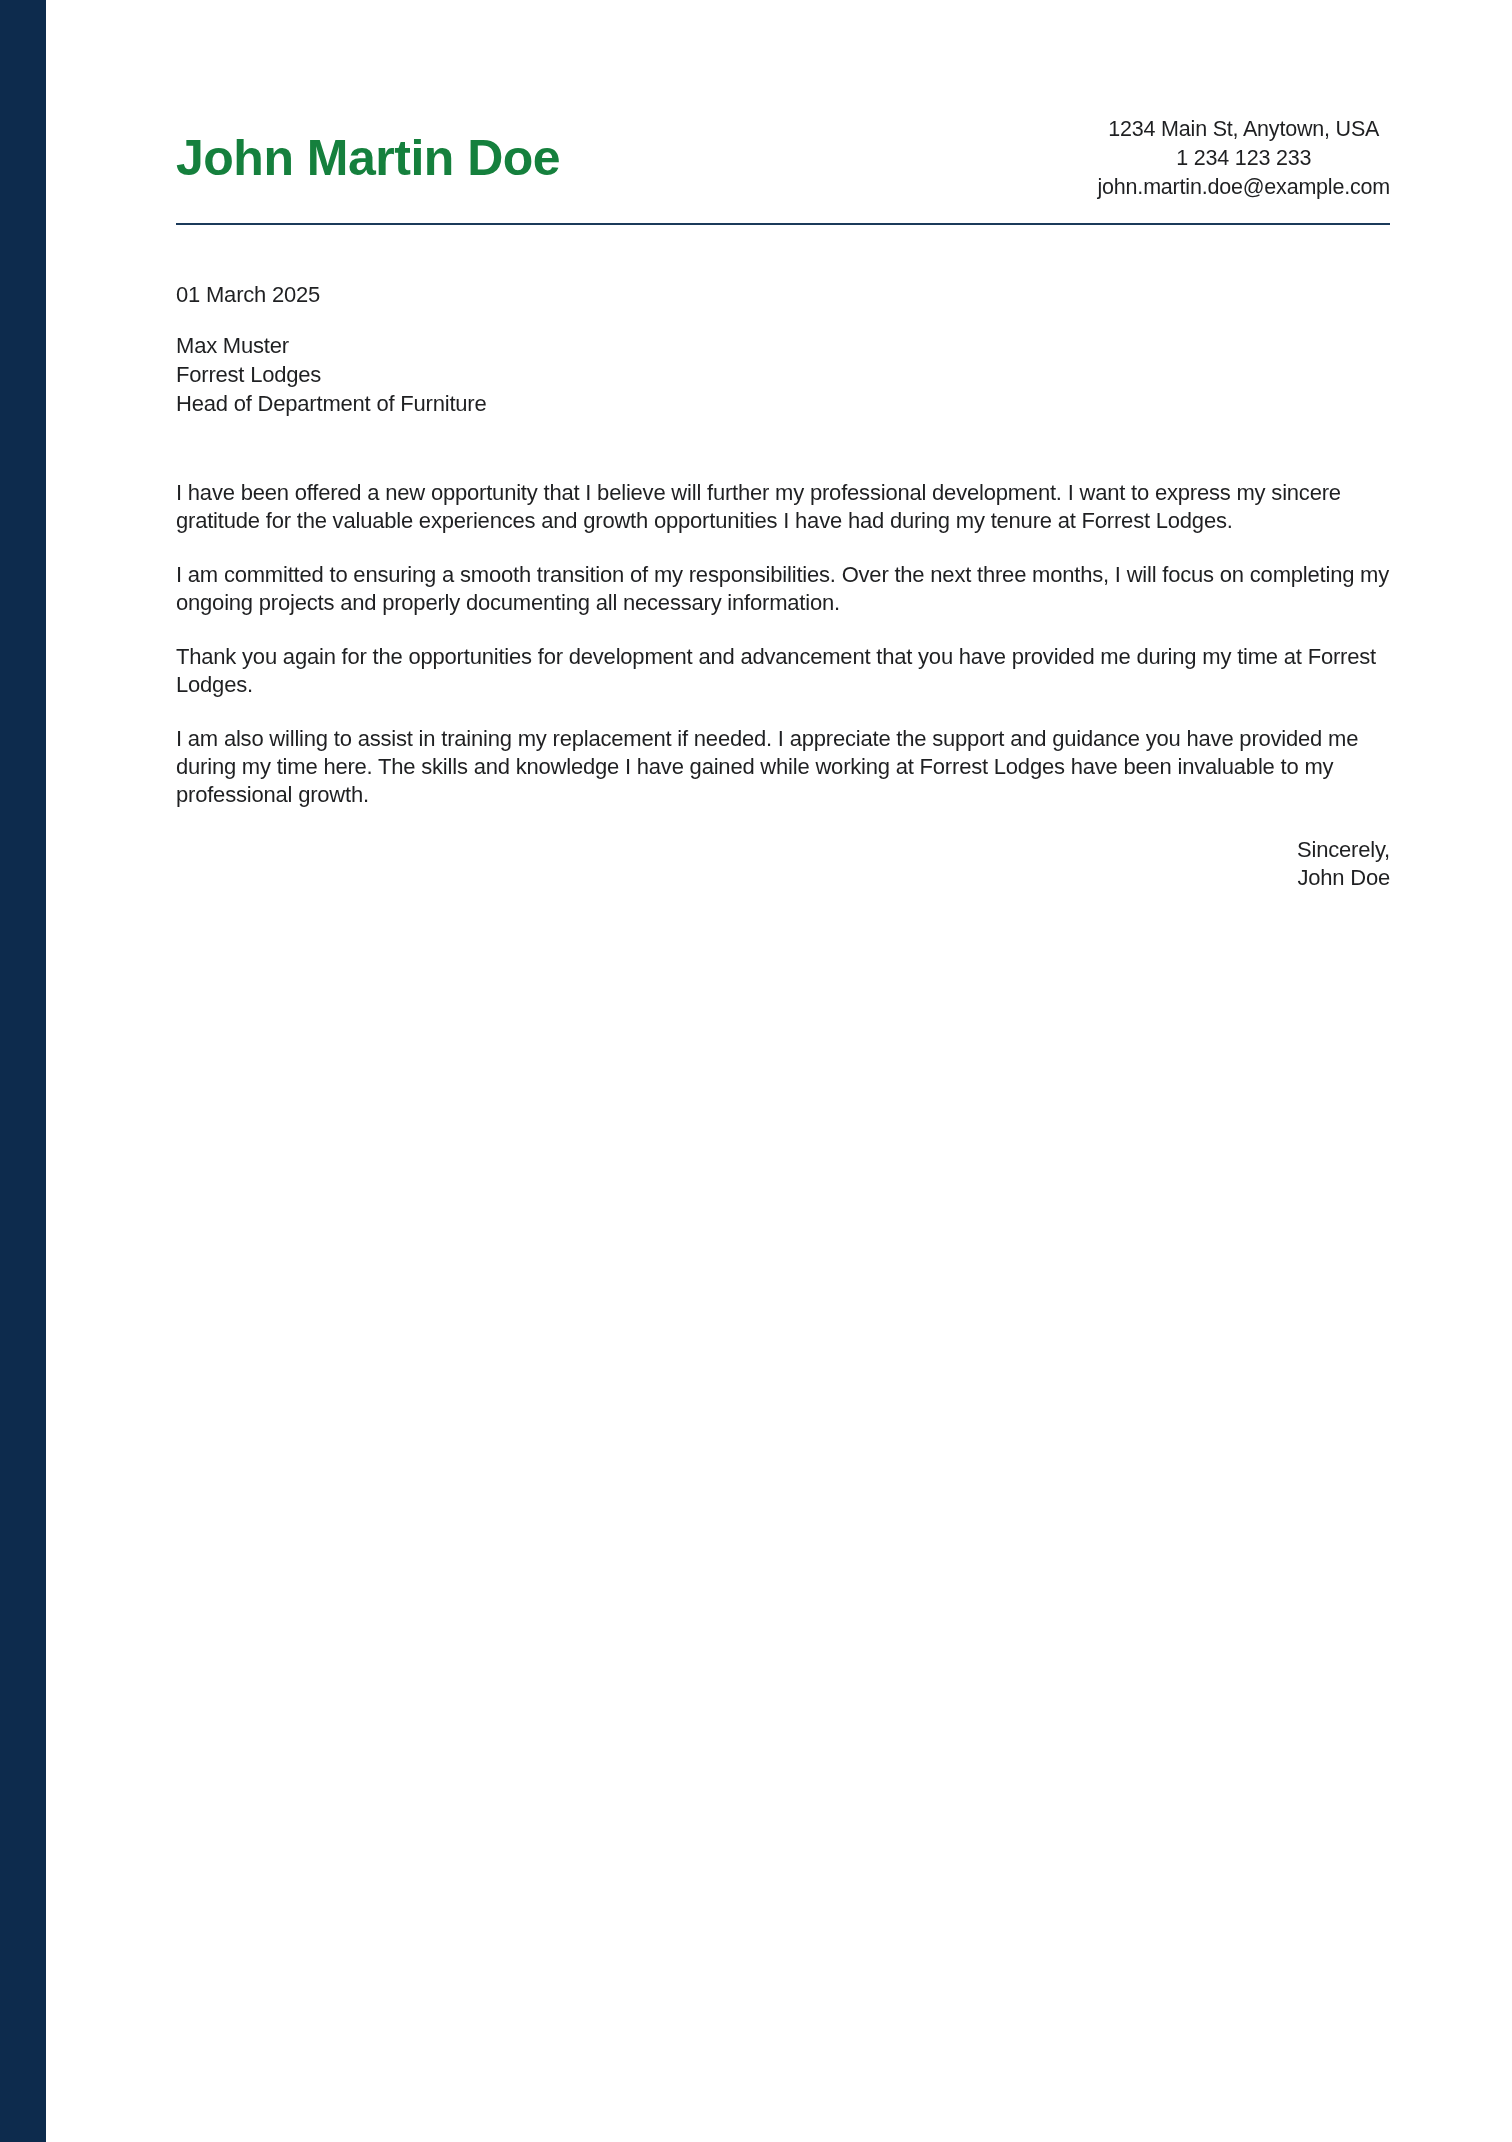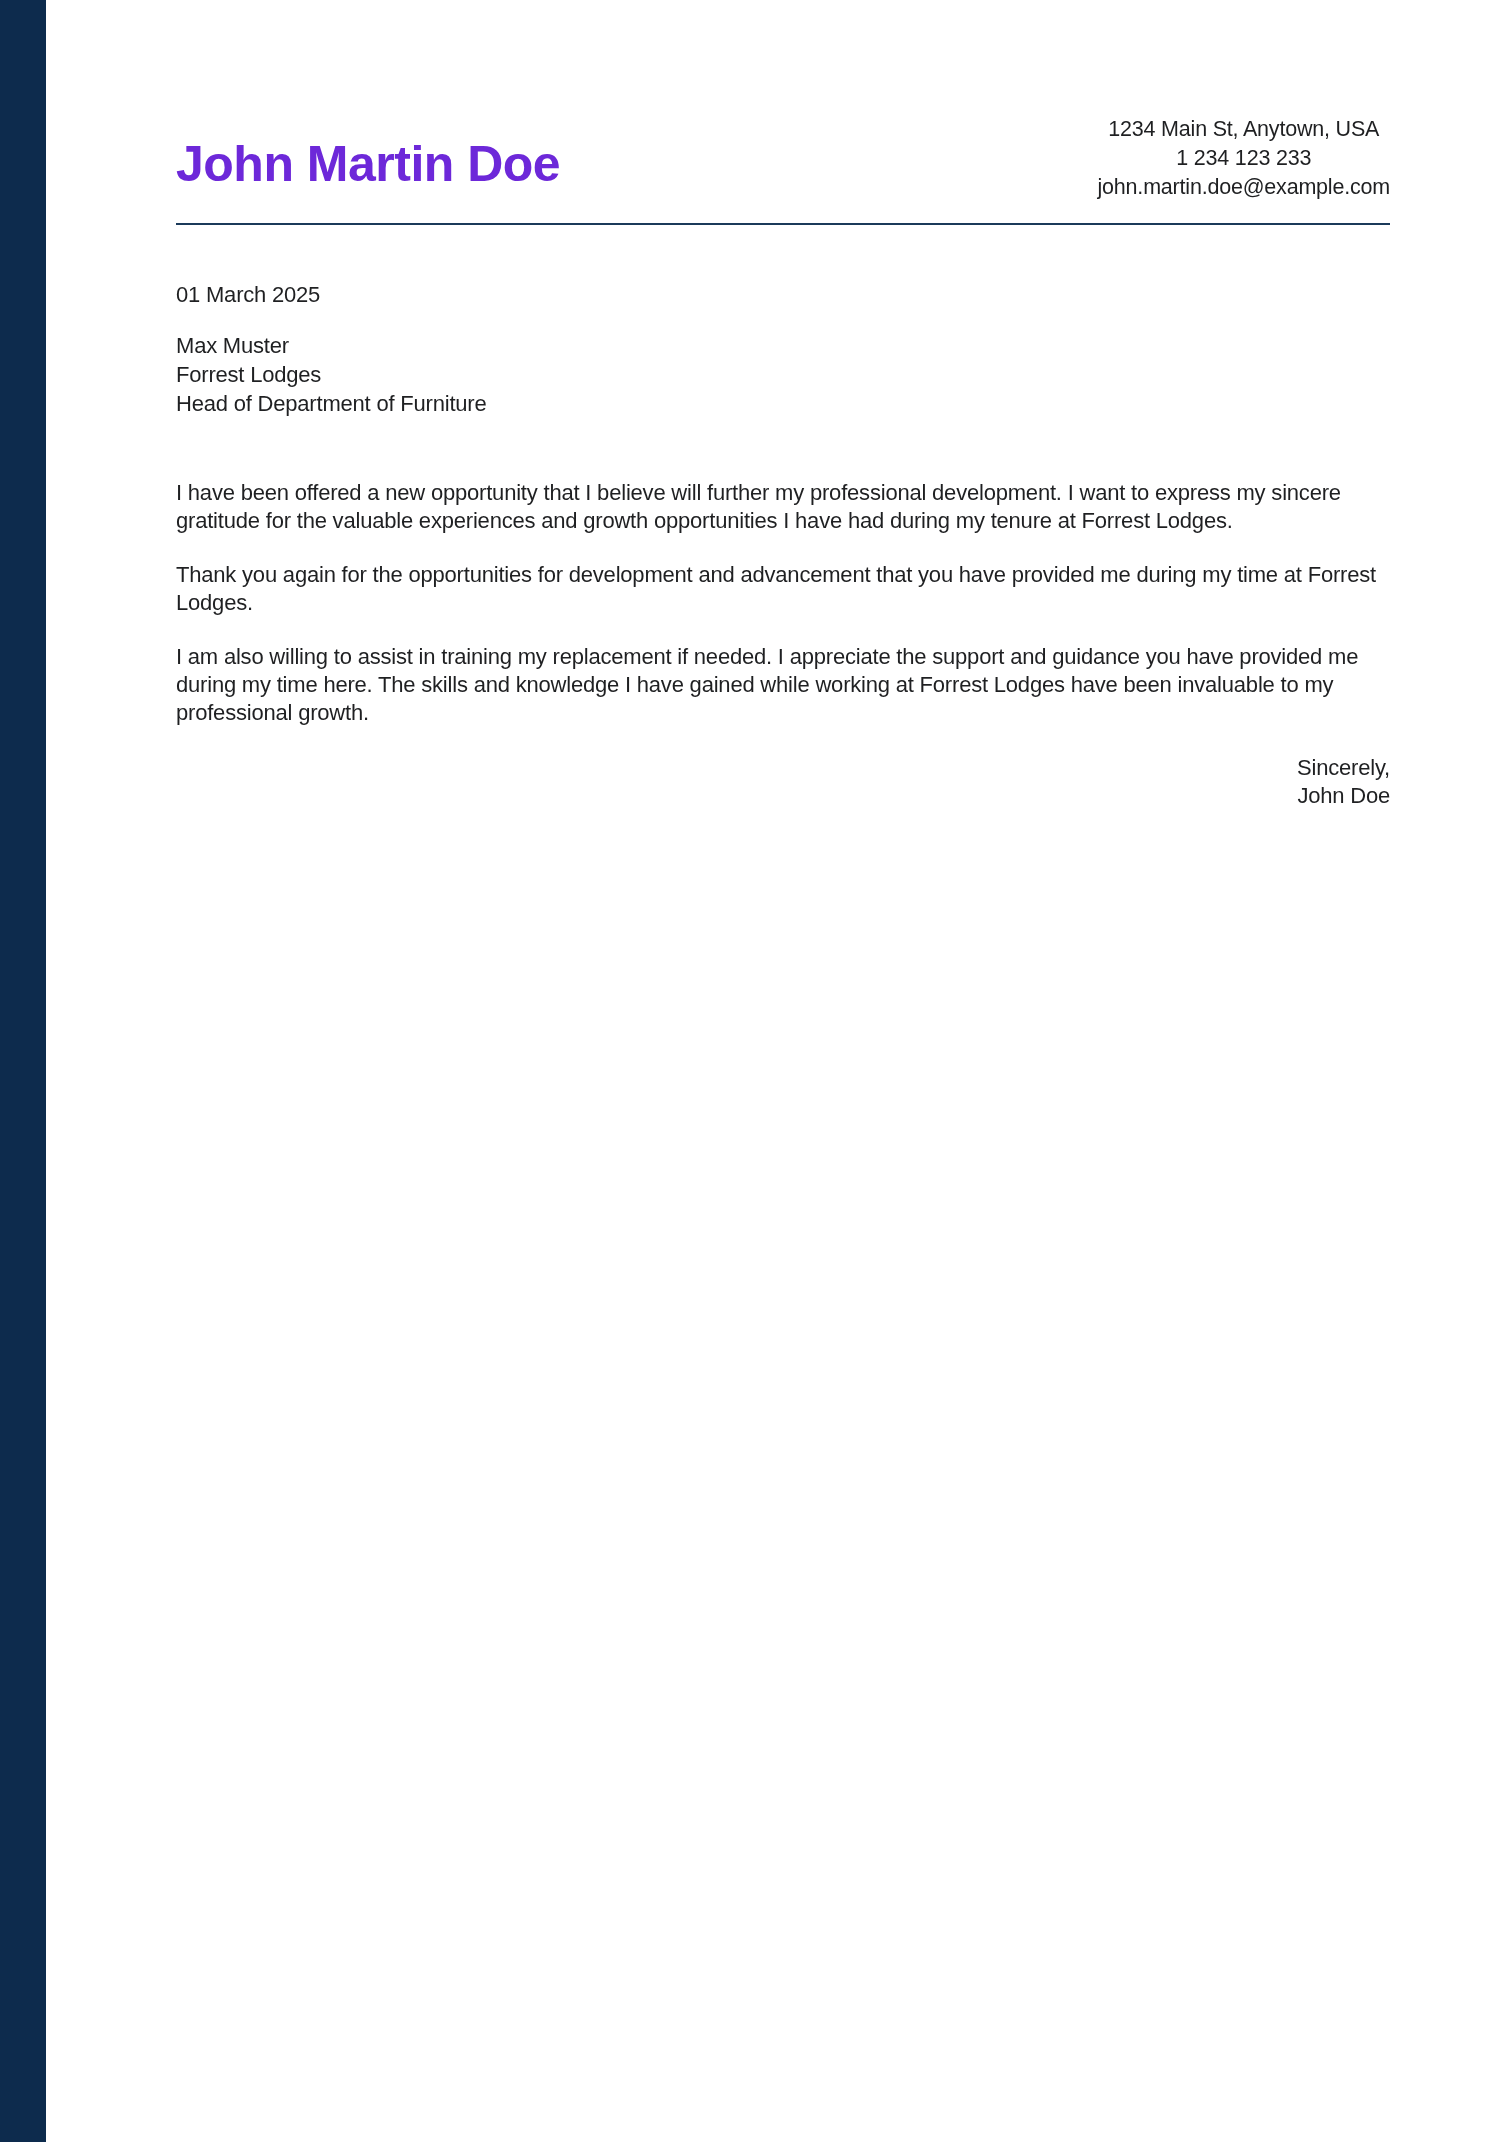--- a/index.html
+++ b/index.html
@@ -37,22 +37,22 @@
     display:flex;
     justify-content:space-between;
     align-items:flex-end;
     padding-top:115px;
   }
   .applicant-name{
     font-size:50px;
     font-weight:bold;
     letter-spacing:-0.5px;
     line-height:1.1;
-    color:#6d28d9;
-    margin-bottom:10px;
+    color:#15803d;
+    margin-bottom:16px;
     white-space:nowrap;
   }
   .contact-block{
     text-align:center;
     font-size:21.5px;
     line-height:29px;
     letter-spacing:-0.2px;
   }
   .header-divider{
     margin-top:21px;
@@ -108,20 +108,21 @@
       <div class="date-line">01 March 2025</div>
 
       <div class="recipient-block">
         <div>Max Muster</div>
         <div>Forrest Lodges</div>
         <div>Head of Department of Furniture</div>
       </div>
 
       <div class="paragraphs">
         <p>I have been offered a new opportunity that I believe will further my professional development. I want to express my sincere gratitude for the valuable experiences and growth opportunities I have had during my tenure at Forrest Lodges.</p>
+        <p>I am committed to ensuring a smooth transition of my responsibilities. Over the next three months, I will focus on completing my ongoing projects and properly documenting all necessary information.</p>
         <p>Thank you again for the opportunities for development and advancement that you have provided me during my time at Forrest Lodges.</p>
         <p>I am also willing to assist in training my replacement if needed. I appreciate the support and guidance you have provided me during my time here. The skills and knowledge I have gained while working at Forrest Lodges have been invaluable to my professional growth.</p>
       </div>
 
       <div class="closing-block">
         <div>Sincerely,</div>
         <div>John Doe</div>
       </div>
 
     </div>

